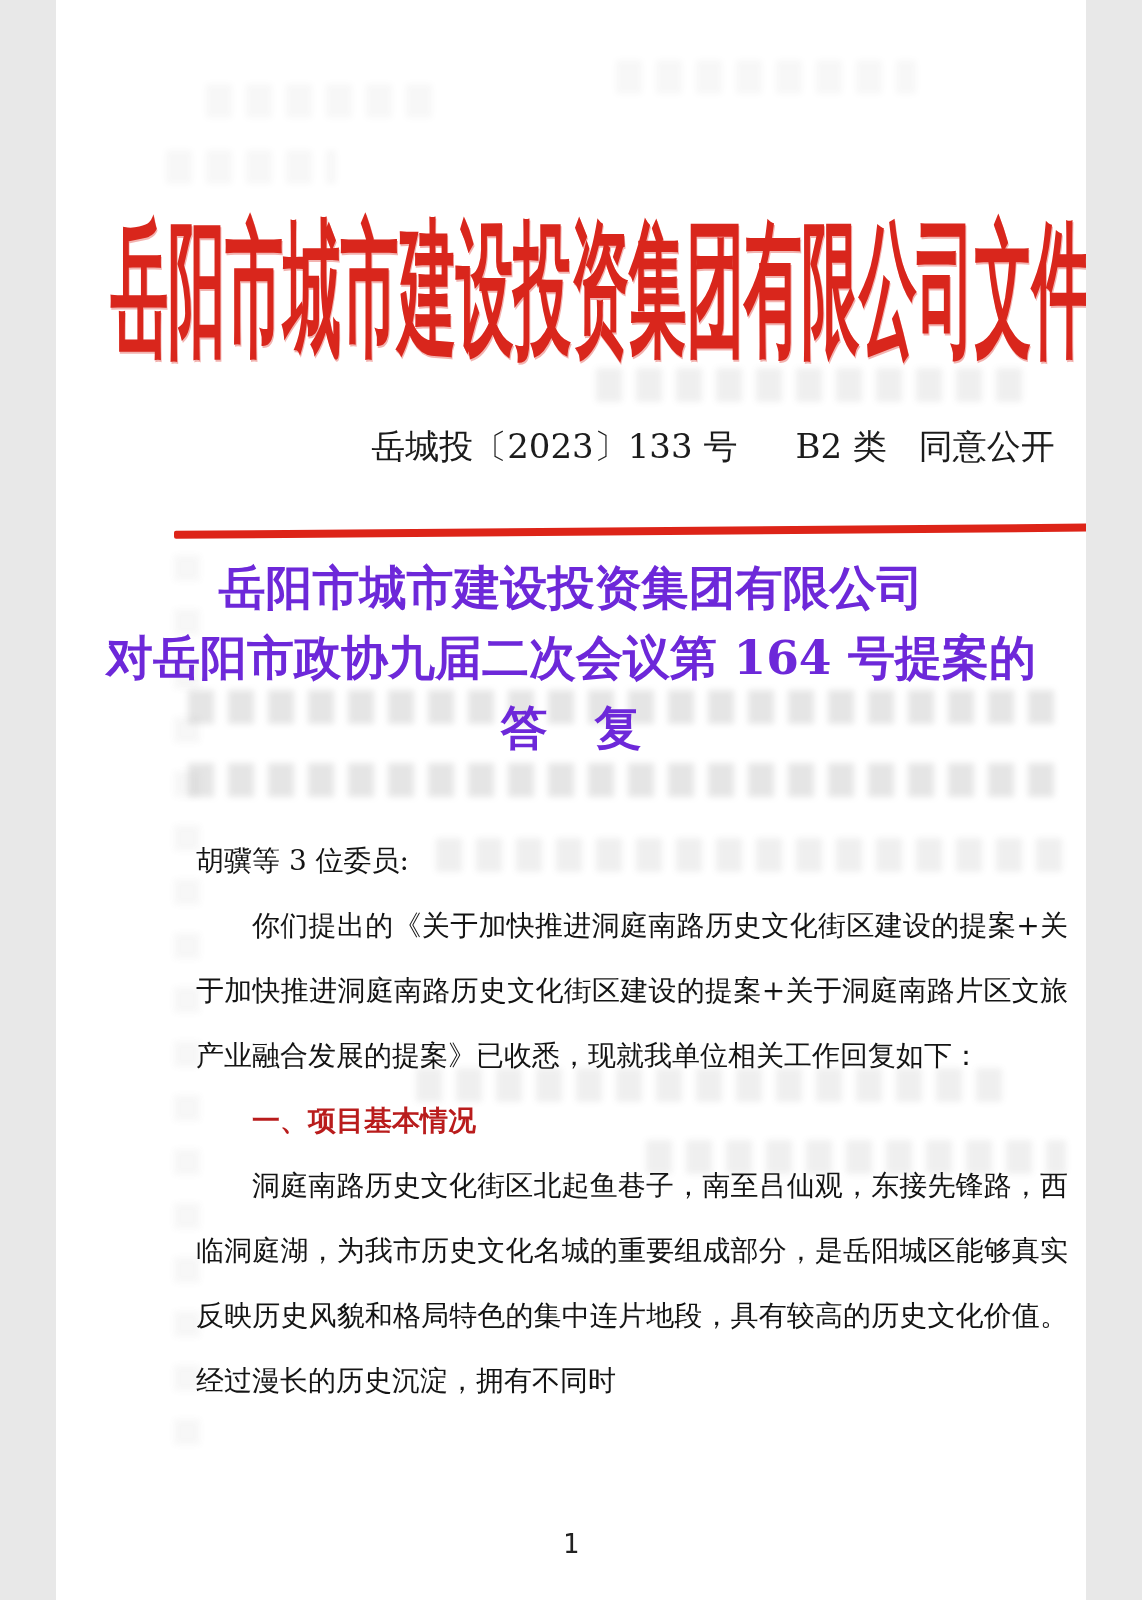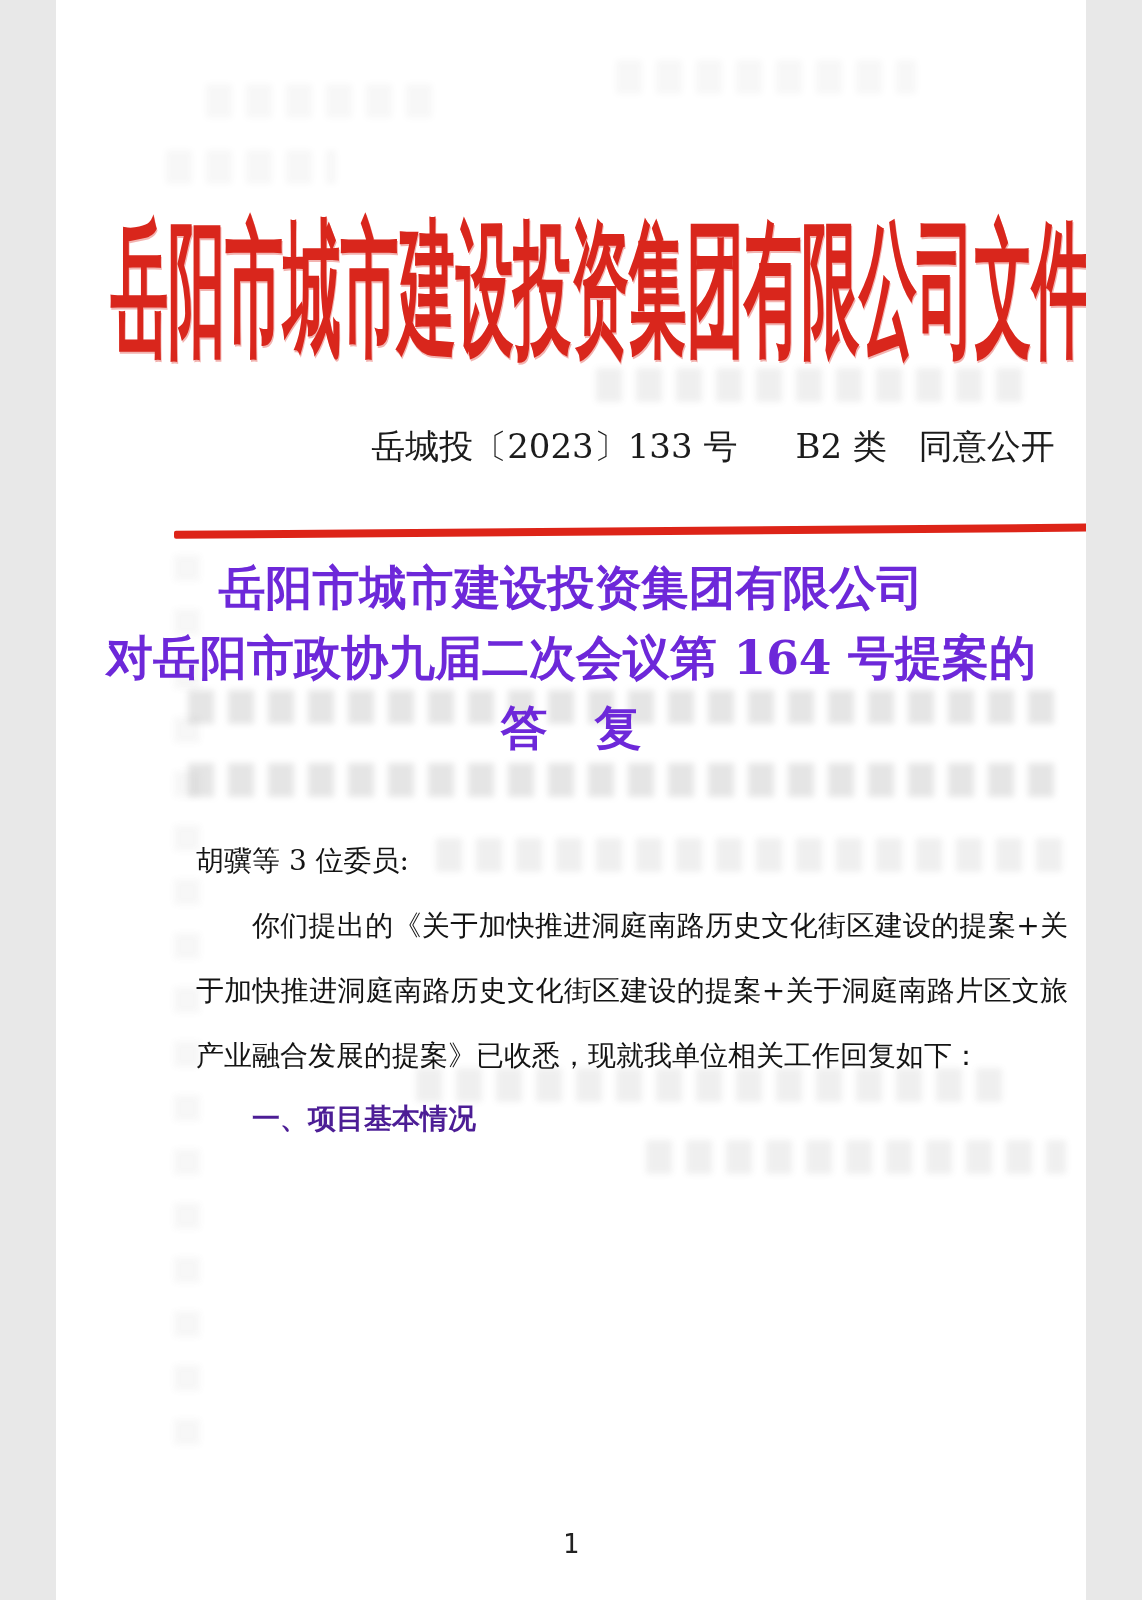--- a/index.html
+++ b/index.html
@@ -44,22 +44,22 @@
   }
 
   
   .bodytext{
     position:absolute;top:828px;left:140px;width:872px;
     font-size:28px;line-height:65px;color:#141414;
     text-align:justify;text-justify:inter-ideograph;
   }
   .para.indent{text-indent:2em;}
   .para.heading{
-    font-family:Liberation Mono, monospace;
-    font-weight:700;text-indent:2em;color:#4c1d95;
+    font-family:Liberation Sans, sans-serif;
+    font-weight:700;text-indent:2em;color:#b91c1c;
   }
 
   .pagenum{
     position:absolute;top:1528px;left:0;width:100%;
     text-align:center;font-size:27px;color:#222;
     font-family:"DejaVu Sans Mono","Liberation Mono",monospace;
   }
 
   
   .ghost{
@@ -109,17 +109,18 @@
   <div class="title">
     <div>岳阳市城市建设投资集团有限公司</div>
     <div>对岳阳市政协九届二次会议第 164 号提案的</div>
     <div>答　复</div>
   </div>
 
   <div class="bodytext">
     <div class="salutation">胡骥等 3 位委员:</div>
     <div class="para indent">你们提出的《关于加快推进洞庭南路历史文化街区建设的提案+关于加快推进洞庭南路历史文化街区建设的提案+关于洞庭南路片区文旅产业融合发展的提案》已收悉，现就我单位相关工作回复如下：</div>
     <div class="para heading">一、项目基本情况</div>
+    <div class="para indent">洞庭南路历史文化街区北起鱼巷子，南至吕仙观，东接先锋路，西临洞庭湖，为我市历史文化名城的重要组成部分，是岳阳城区能够真实反映历史风貌和格局特色的集中连片地段，具有较高的历史文化价值。经过漫长的历史沉淀，拥有不同时</div>
   </div>
 
   <div class="pagenum">1</div>
 
 </div>
 
 </body></html>

